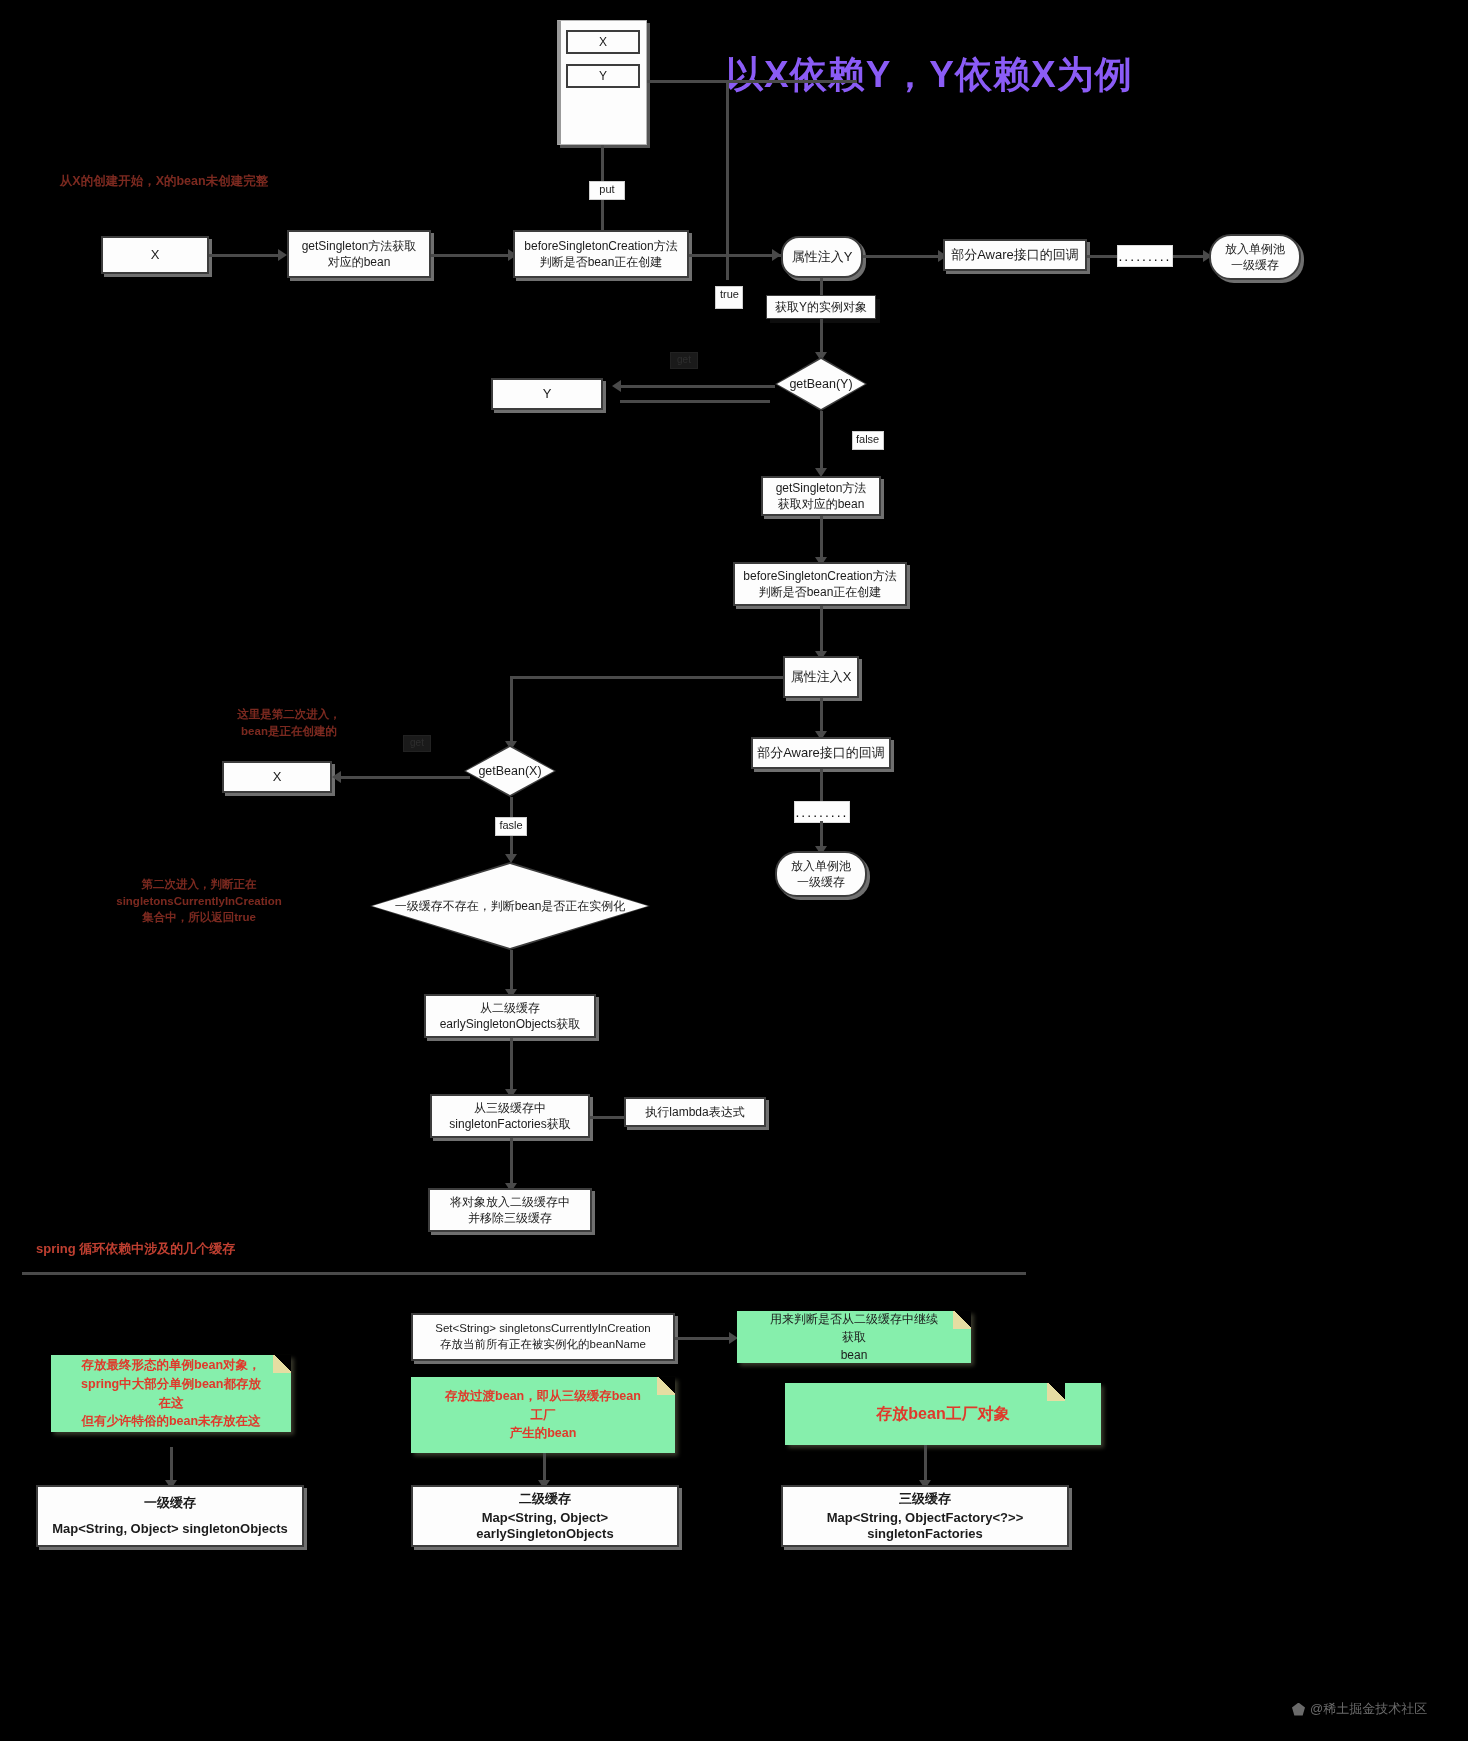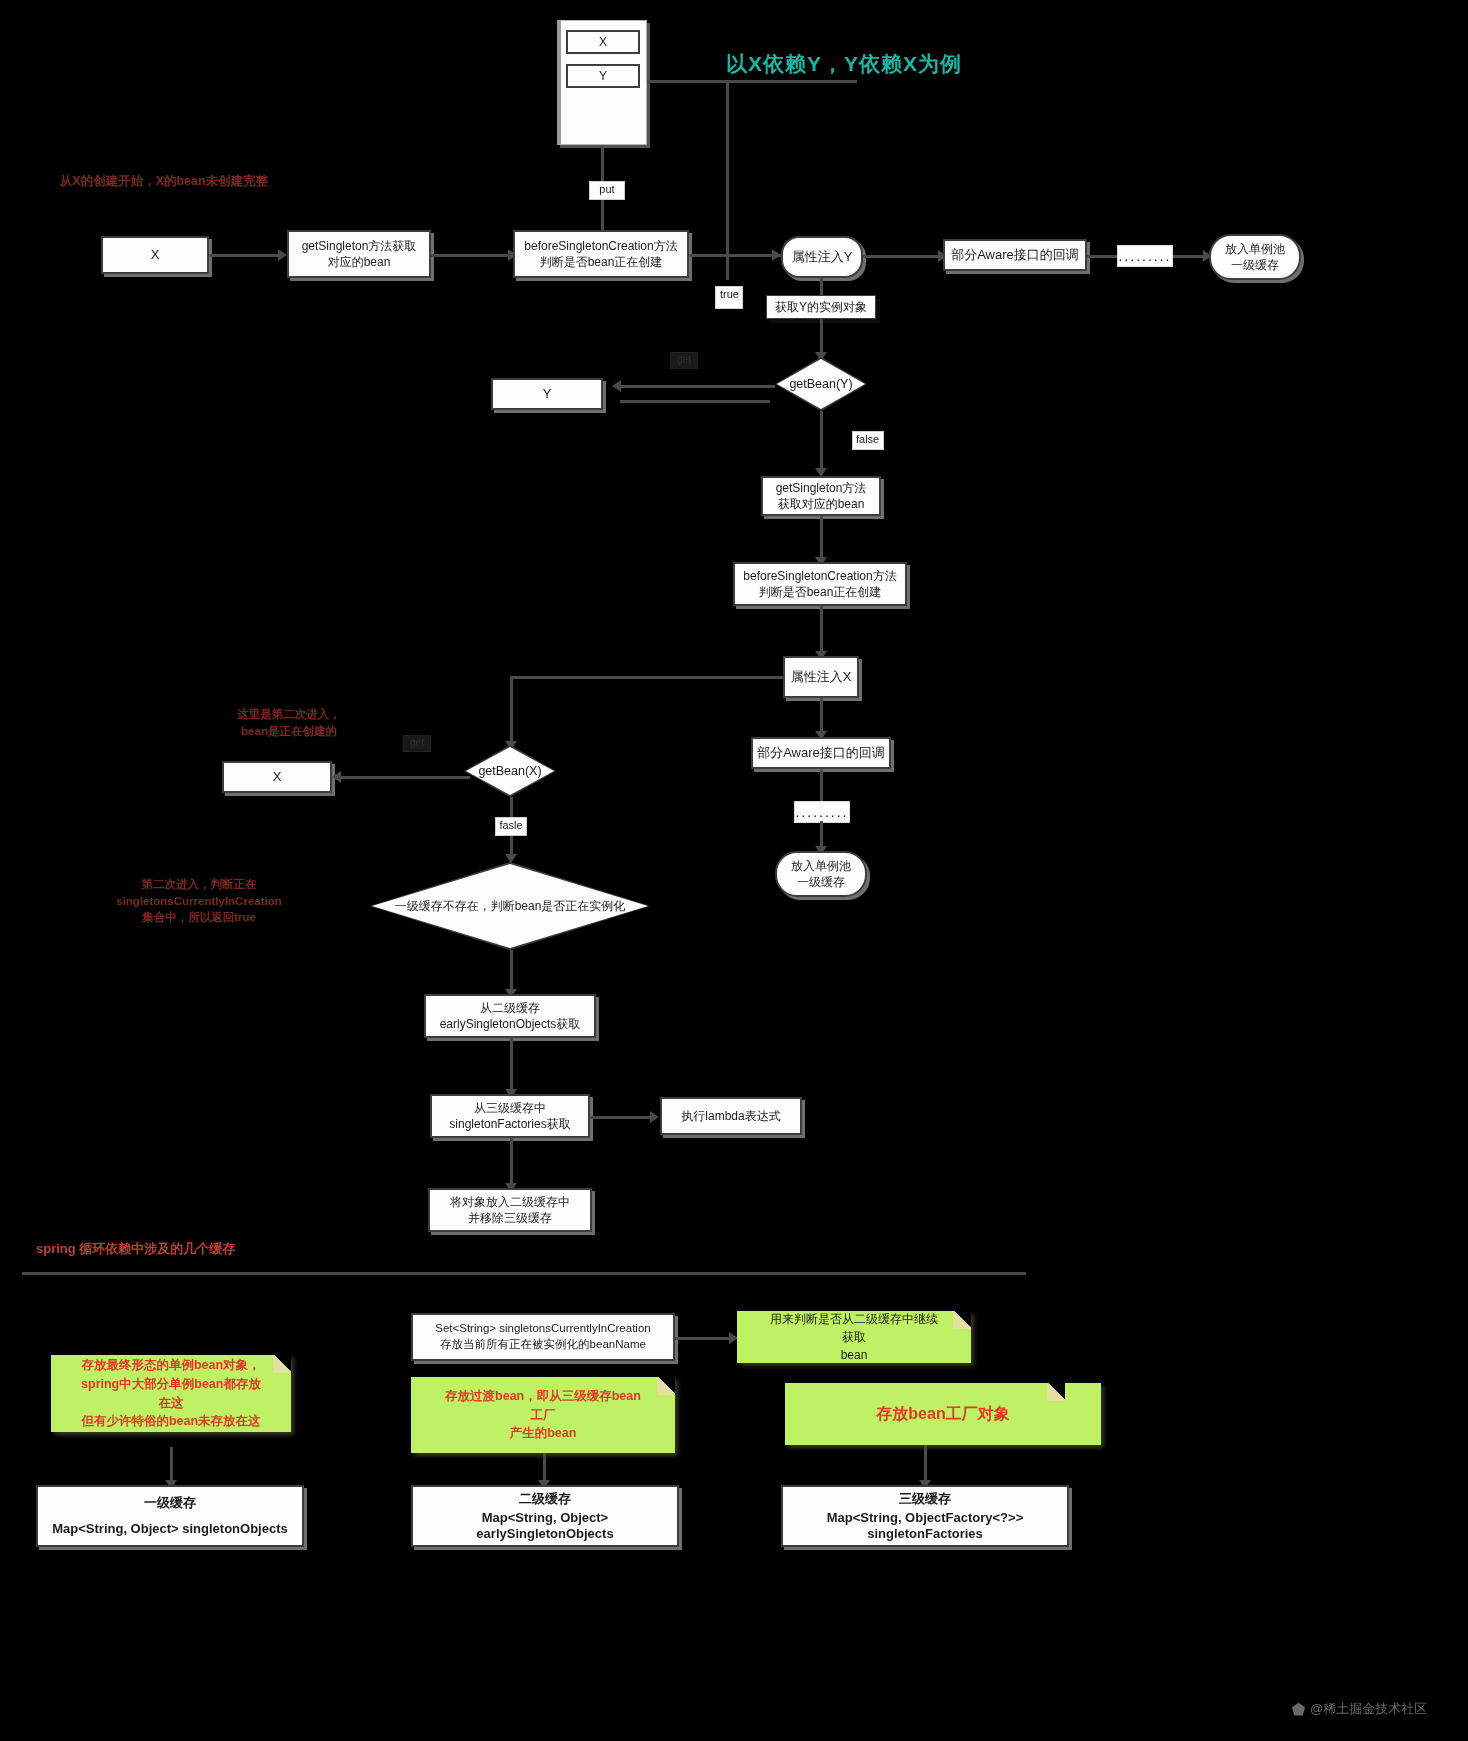--- a/index.html
+++ b/index.html
@@ -43,32 +43,32 @@
   
   .dots{position:absolute;background:#fdfdfd;color:#111;font-size:14px;letter-spacing:2px;
         display:flex;align-items:center;justify-content:center;border:1px solid #dcdcdc;}
 
   
   .redann{position:absolute;color:#e04b3a;font-weight:bold;font-size:12.5px;line-height:1.45;
         text-align:center;white-space:pre-line;filter:blur(.35px);opacity:.92;}
   .redann.dark{opacity:.55;}
 
   
-  .sticky{position:absolute;background:#bef264;box-sizing:border-box;
+  .sticky{position:absolute;background:#86efac;box-sizing:border-box;
         display:flex;align-items:center;justify-content:center;text-align:center;
         padding:10px 28px;line-height:1.5;box-shadow:3px 3px 4px rgba(120,120,90,.45);
         white-space:pre-line;}
   .sticky.red{color:#e0392b;font-weight:bold;font-size:13px;}
   .sticky.plain{color:#1b1b1b;font-size:13px;}
 
   
   .divider{position:absolute;height:3px;background:#4a4a4a;}
 
   
-  .ghost-title{position:absolute;color:#14b8a6;font-weight:bold;font-size:21px;
+  .ghost-title{position:absolute;color:#8b5cf6;font-weight:bold;font-size:37px;
         letter-spacing:1px;filter:blur(.6px);white-space:nowrap;}
 
   
   .watermark{position:absolute;color:#6a6a6a;font-size:13px;display:flex;align-items:center;gap:5px;}
   .watermark .wmark{display:inline-block;width:13px;height:13px;background:#6a6a6a;
         clip-path:polygon(50% 0,100% 38%,82% 100%,18% 100%,0 38%);}
 </style>
 </head>
 <body>
 
@@ -202,21 +202,21 @@
 earlySingletonObjects获取</div>
 
   <div class="edge v" style="left:510px;top:1038px;height:56px;"></div>
   <div class="arrow d" style="left:505px;top:1089px;"></div>
 
   <div class="node shadow small" style="left:430px;top:1094px;width:160px;height:44px;">从三级缓存中
 singletonFactories获取</div>
 
   <div class="edge h" style="left:590px;top:1116px;width:64px;"></div>
   <div class="arrow r" style="left:650px;top:1111px;"></div>
-  <div class="node shadow small" style="left:660px;top:1097px;width:142px;height:38px;">执行lambda表达式</div>
+  <div class="node shadow small" style="left:624px;top:1097px;width:142px;height:30px;">执行lambda表达式</div>
 
   <div class="edge v" style="left:510px;top:1138px;height:50px;"></div>
   <div class="arrow d" style="left:505px;top:1183px;"></div>
 
   <div class="node shadow small" style="left:428px;top:1188px;width:164px;height:44px;">将对象放入二级缓存中
 并移除三级缓存</div>
 
   <div class="redann dark" style="left:218px;top:706px;width:142px;font-size:11.5px;">这里是第二次进入，
 bean是正在创建的</div>
   <div class="redann dark" style="left:84px;top:876px;width:230px;font-size:11.5px;">第二次进入，判断正在

